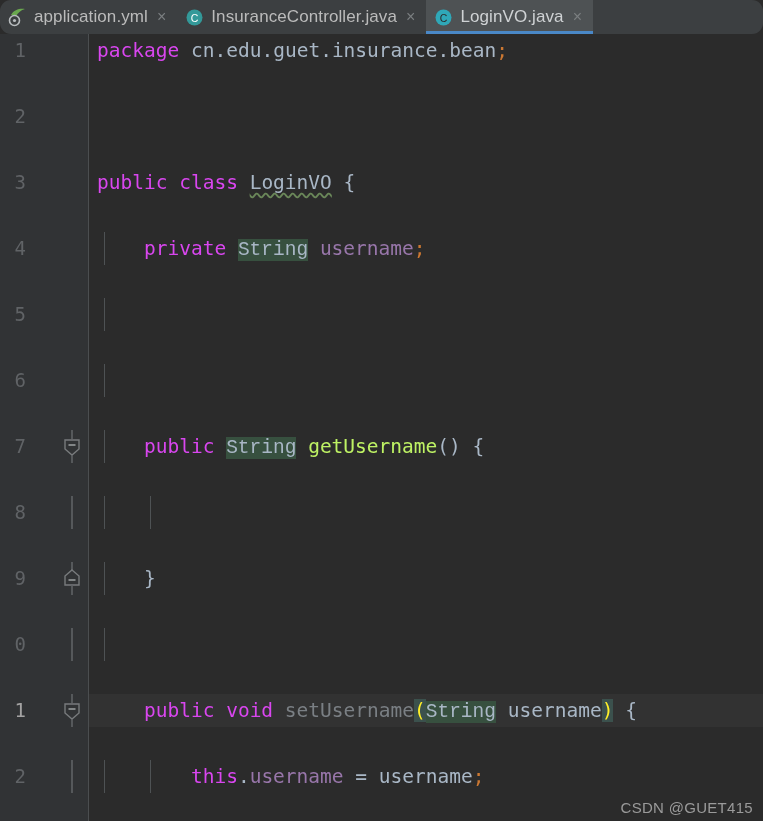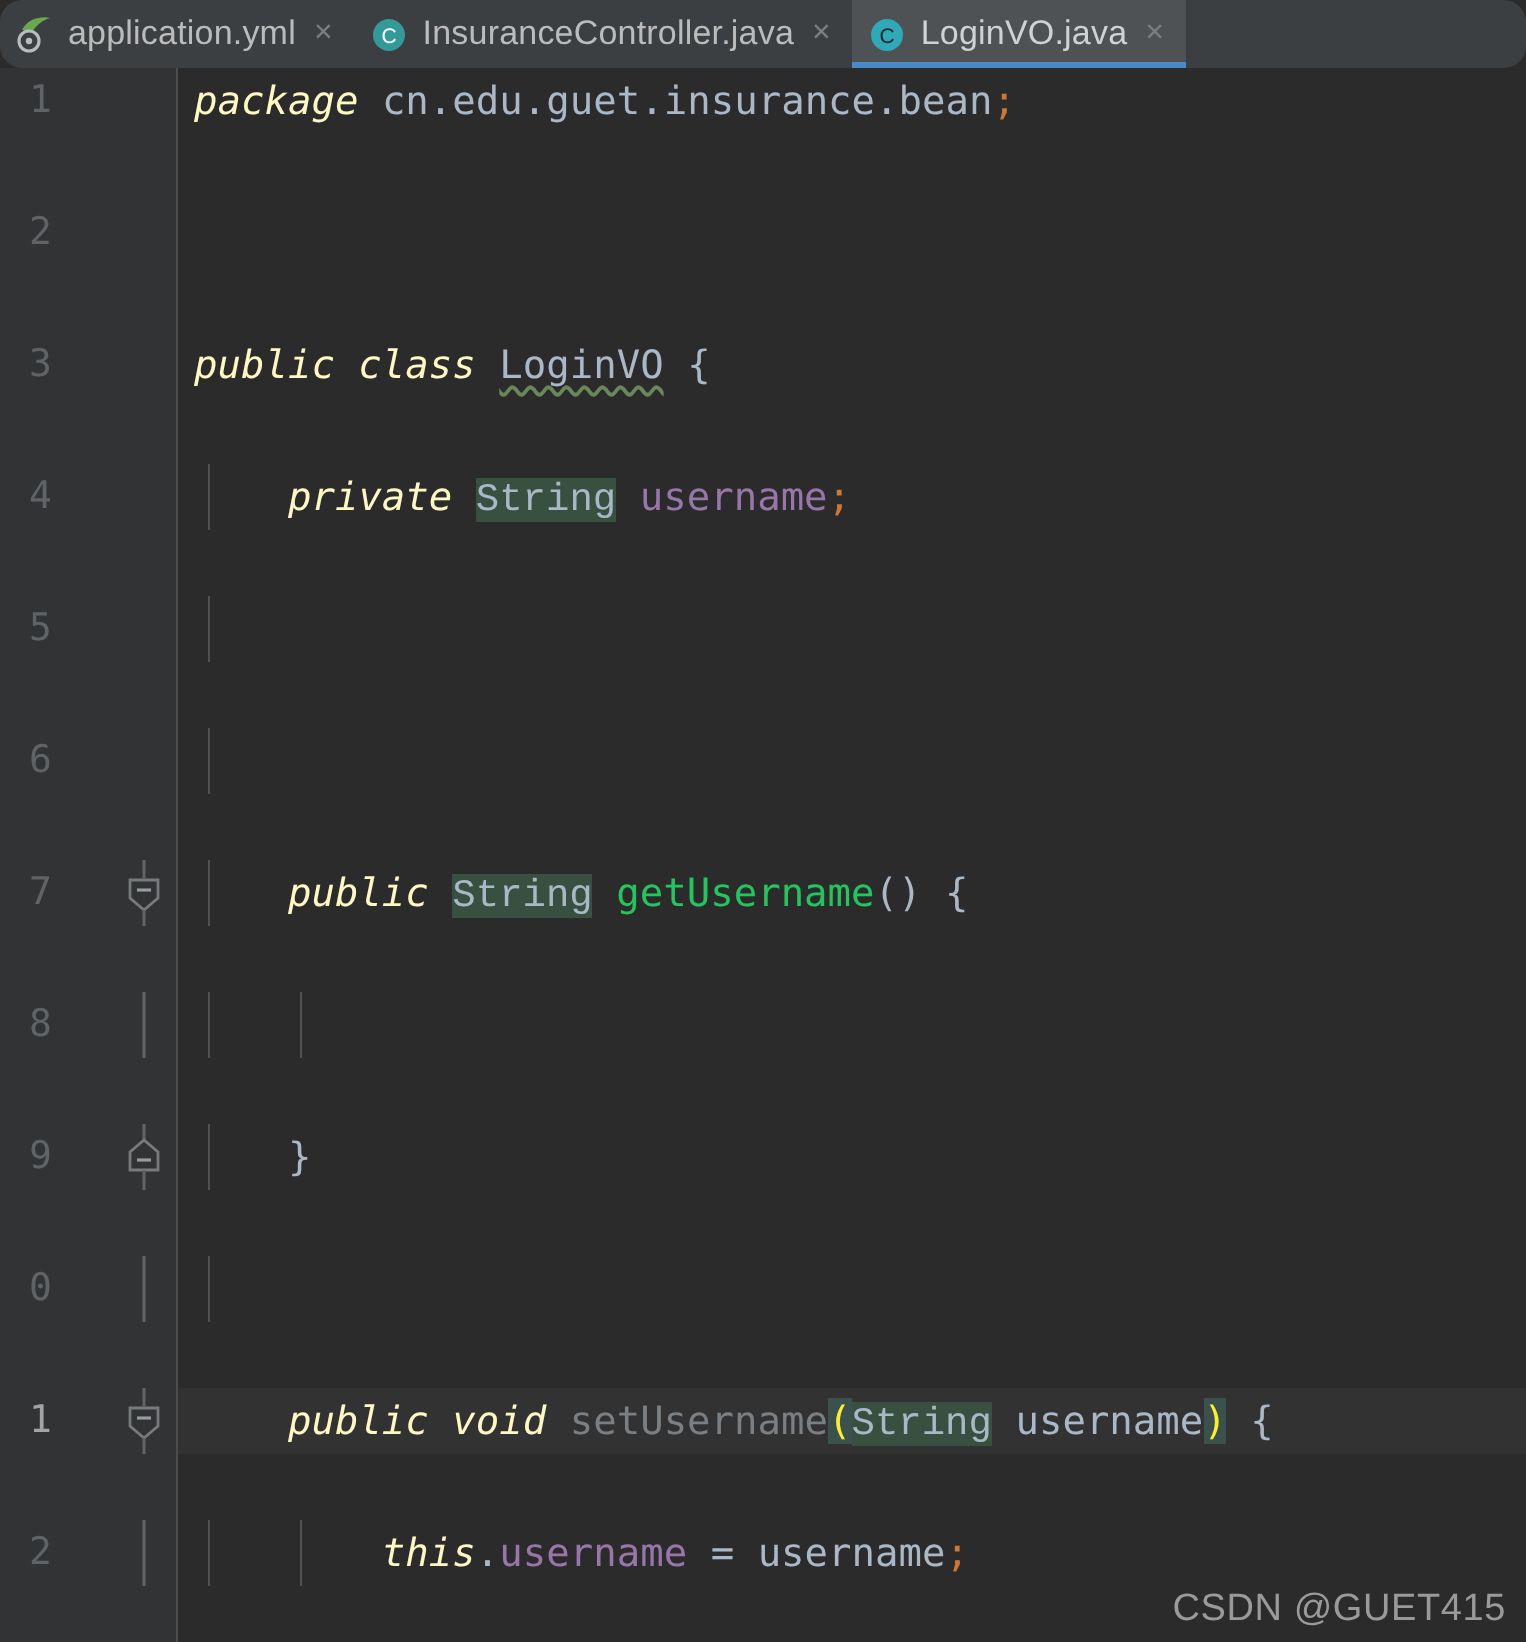--- a/index.html
+++ b/index.html
@@ -119,45 +119,45 @@
   .iguide {
     position: absolute;
     top: 0; height: 33px;
     width: 1px;
     background: #4e5254;
   }
   .iguide.g1 { left: 104px; }
   .iguide.g2 { left: 150px; }
 
   
-  .kw  { color: #fef9c3; font-style: italic; }            
+  .kw  { color: #d946ef; }            
   .typ { color: #a9b7c6; }            
   .fld { color: #9876aa; }            
-  .mth { color: #22c55e; }            
+  .mth { color: #bef264; }            
   .mthg{ color: #7a7f84; }            
   .pun { color: #a9b7c6; }
   .sem { color: #cc7832; }            
   .hl  { background: #37503f; font-family: Liberation Mono, monospace; }       
   .brace-hl {
     background: #3b514d;
     color: #ffef28;
   }
   .typo {
     text-decoration: underline wavy #6a8759;
     text-decoration-skip-ink: none;
     text-underline-offset: 3px;
   }
 
   
   #watermark {
     position: absolute;
     right: 10px;
     bottom: 5px;
     font-family: "Liberation Sans", sans-serif;
-    font-size: 19px;
+    font-size: 15px;
     color: #9a9a9a;
     letter-spacing: .3px;
     user-select: none;
   }
 </style>
 </head>
 <body>
 
 <div id="tabbar">
 

